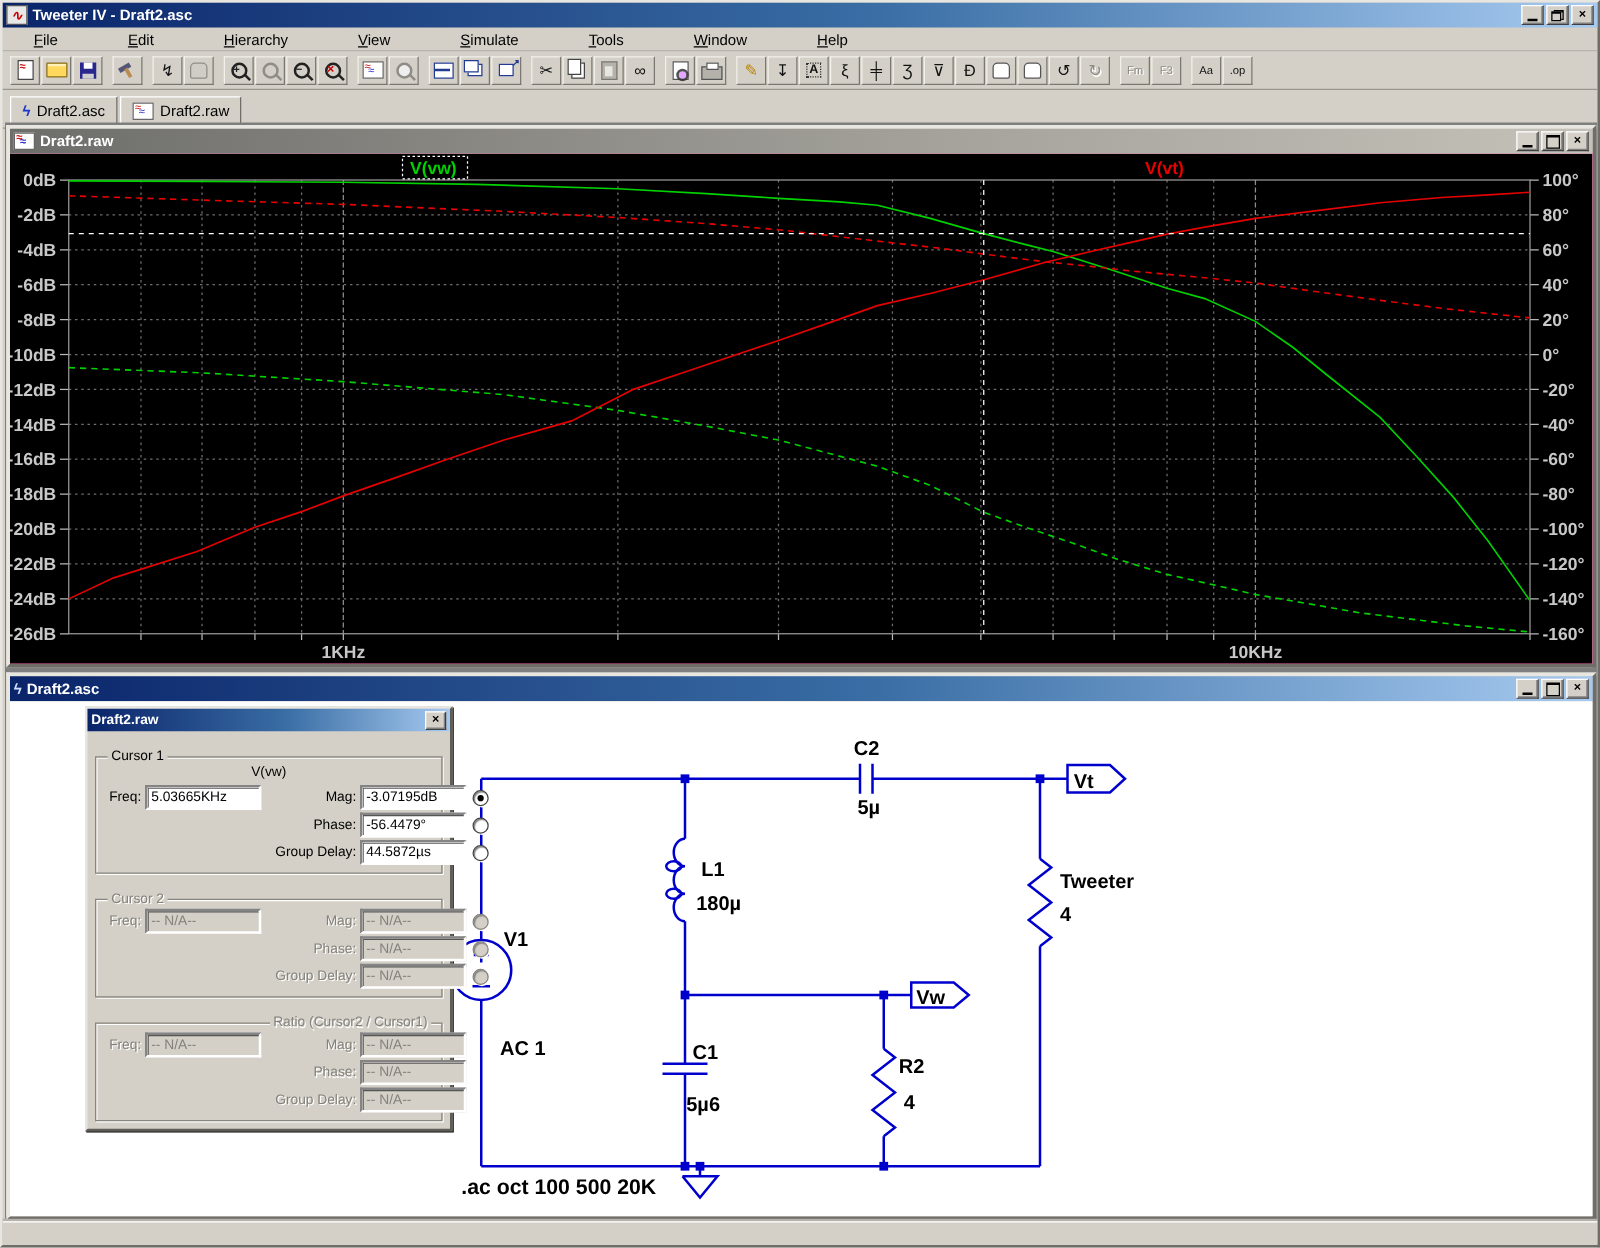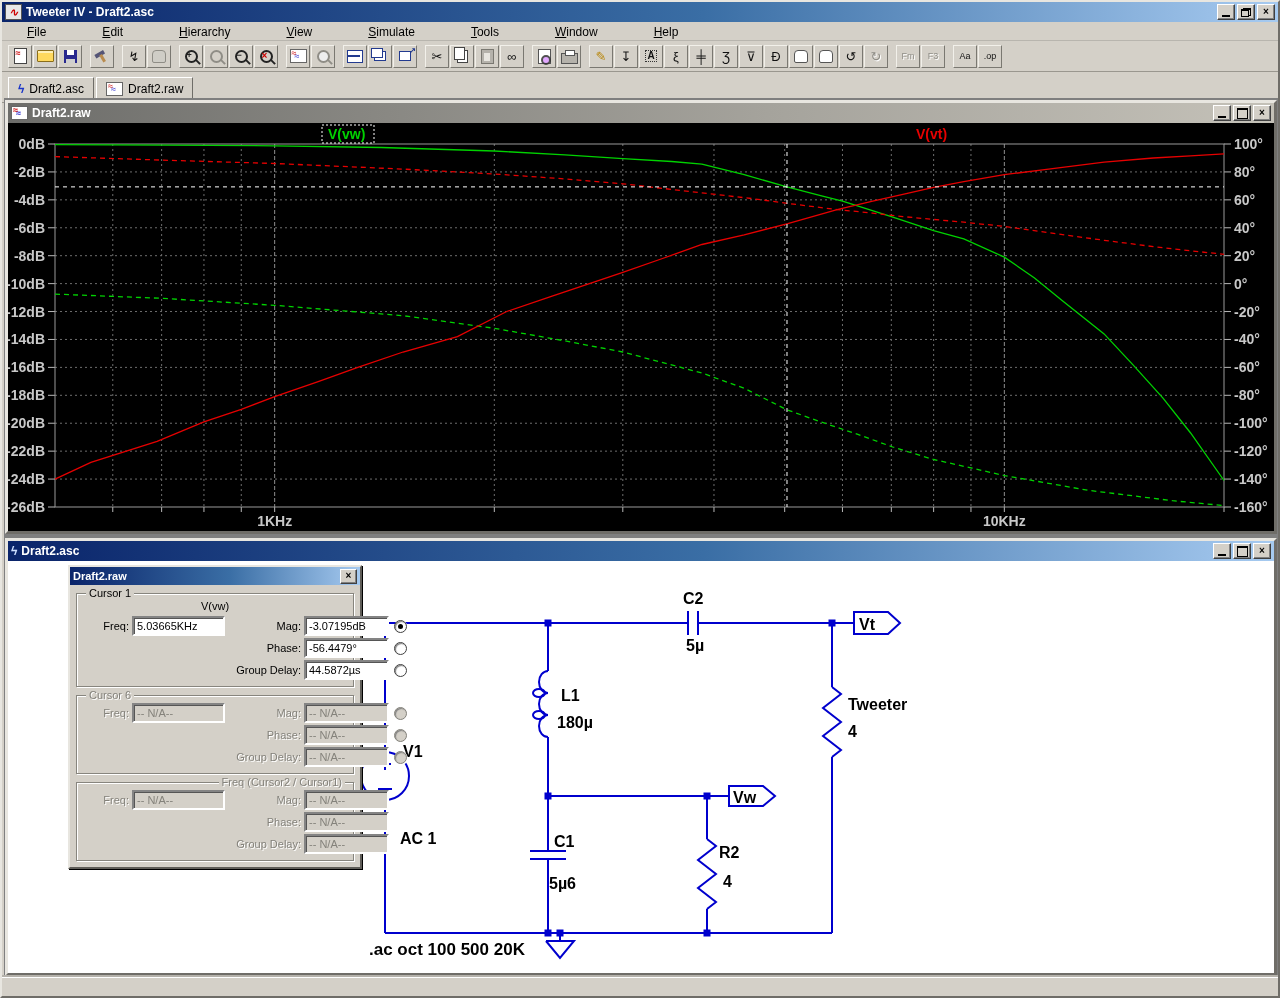--- a/index.html
+++ b/index.html
@@ -70,26 +70,26 @@
   .win{position:absolute;border:3px solid;border-color:#e8e6e0 #6f6d68 #6f6d68 #e8e6e0;background:#d4d0c8;box-sizing:border-box;}
   .win-titlebar{height:20px;display:flex;align-items:center;gap:4px;padding:0 3px;font-size:12px;font-weight:bold;color:#fff;}
   .win-titlebar.active{background:linear-gradient(90deg,#0a246a,#3a6ea5 55%,#a6caf0);}
   .win-titlebar.inactive{background:linear-gradient(90deg,#6d6d6a,#a5a39c 60%,#c4c1b8);}
   .plot-body{position:relative;width:100%;height:calc(100% - 20px);background:#ec4899;overflow:hidden;}
   .schem-body{position:relative;width:100%;height:calc(100% - 20px);background:#fff;overflow:hidden;}
   
   .cursor-dialog{position:absolute;left:60px;top:4px;width:290px;background:#d4d0c8;border:2px solid;border-color:#e8e6e0 #5f5d58 #5f5d58 #e8e6e0;box-shadow:1px 1px 0 #000;}
   .dlg-titlebar{height:18px;background:linear-gradient(90deg,#0a246a,#3a6ea5 55%,#a6caf0);display:flex;align-items:center;padding:0 3px;color:#fff;font-weight:bold;font-size:11px;}
   .dlg-titlebar .wbtn{margin-left:auto;width:15px;height:13px;}
-  .grp{position:relative;border:1px solid #87857e;box-shadow:inset 1px 1px 0 #fff,1px 1px 0 #fff;margin:8px 6px 6px 6px;padding:6px 0 5px 0;}
+  .grp{position:relative;border:1px solid #87857e;box-shadow:inset 1px 1px 0 #fff,1px 1px 0 #fff;margin:20px 6px 6px 6px;padding:6px 0 5px 0;}
   .grp-legend{position:absolute;top:-7px;left:9px;background:#d4d0c8;padding:0 3px;font-size:11px;color:#000;}
   .grp.dis .grp-legend{color:#84827b;text-shadow:1px 1px 0 #fff;}
   .grp-legend.right{left:auto;right:8px;}
   .trace-name{ text-align:center;font-size:11px;height:15px;}
-  .c-row{display:grid;grid-template-columns:33px 93px 73px 85px 16px;gap:3px;align-items:center;height:22px;padding:0 19px;}
+  .c-row{display:grid;grid-template-columns:33px 93px 73px 85px 16px;gap:3px;align-items:center;height:22px;padding:0 3px;}
   .lbl{font-size:11px;text-align:right;white-space:nowrap;}
   .lbl.span3{grid-column:1 / span 3;}
   .grp.dis .lbl{color:#84827b;text-shadow:1px 1px 0 #fff;}
   .fld{height:16px;background:#fff;border:2px solid;border-color:#848484 #fff #fff #848484;box-shadow:inset 1px 1px 0 #555;font-size:11px;padding:0 3px;display:flex;align-items:center;white-space:nowrap;overflow:hidden;}
   .grp.dis .fld{background:#d4d0c8;color:#84827b;}
   .radio{width:11px;height:11px;border-radius:50%;background:#fff;border:1px solid #404040;box-shadow:inset 1px 1px 1px #808080,1px 1px 0 #fff;position:relative;justify-self:center;}
   .radio.sel::after{content:"";position:absolute;left:3px;top:3px;width:5px;height:5px;border-radius:50%;background:#000;}
   .grp.dis .radio{background:#d4d0c8;border-color:#84827b;}
   
   .statusbar{position:absolute;left:0;bottom:0;width:100%;height:18px;background:#d4d0c8;border-top:1px solid #fff;box-shadow:0 -2px 0 #b5b2ab;}
@@ -491,21 +491,21 @@
               <span class="radio"></span>
             </div>
             <div class="c-row">
               <span class="lbl span3">Group Delay:</span>
               <span class="fld" style="grid-column:4;">44.5872µs</span>
               <span class="radio"></span>
             </div>
           </div>
 
           <div class="grp dis">
-            <span class="grp-legend">Cursor 6</span>
+            <span class="grp-legend">Cursor 2</span>
             <div class="c-row">
               <span class="lbl">Freq:</span>
               <span class="fld">-- N/A--</span>
               <span class="lbl">Mag:</span>
               <span class="fld">-- N/A--</span>
               <span class="radio"></span>
             </div>
             <div class="c-row">
               <span></span>
                 <span></span>
@@ -514,21 +514,21 @@
               <span class="radio"></span>
             </div>
             <div class="c-row">
               <span class="lbl span3">Group Delay:</span>
               <span class="fld" style="grid-column:4;">-- N/A--</span>
               <span class="radio"></span>
             </div>
           </div>
 
           <div class="grp dis">
-            <span class="grp-legend right">Freq (Cursor2 / Cursor1)</span>
+            <span class="grp-legend right">Ratio (Cursor2 / Cursor1)</span>
             <div class="c-row">
               <span class="lbl">Freq:</span>
               <span class="fld">-- N/A--</span>
               <span class="lbl">Mag:</span>
               <span class="fld">-- N/A--</span>
             </div>
             <div class="c-row">
               <span></span>
                 <span></span>
               <span class="lbl">Phase:</span>

